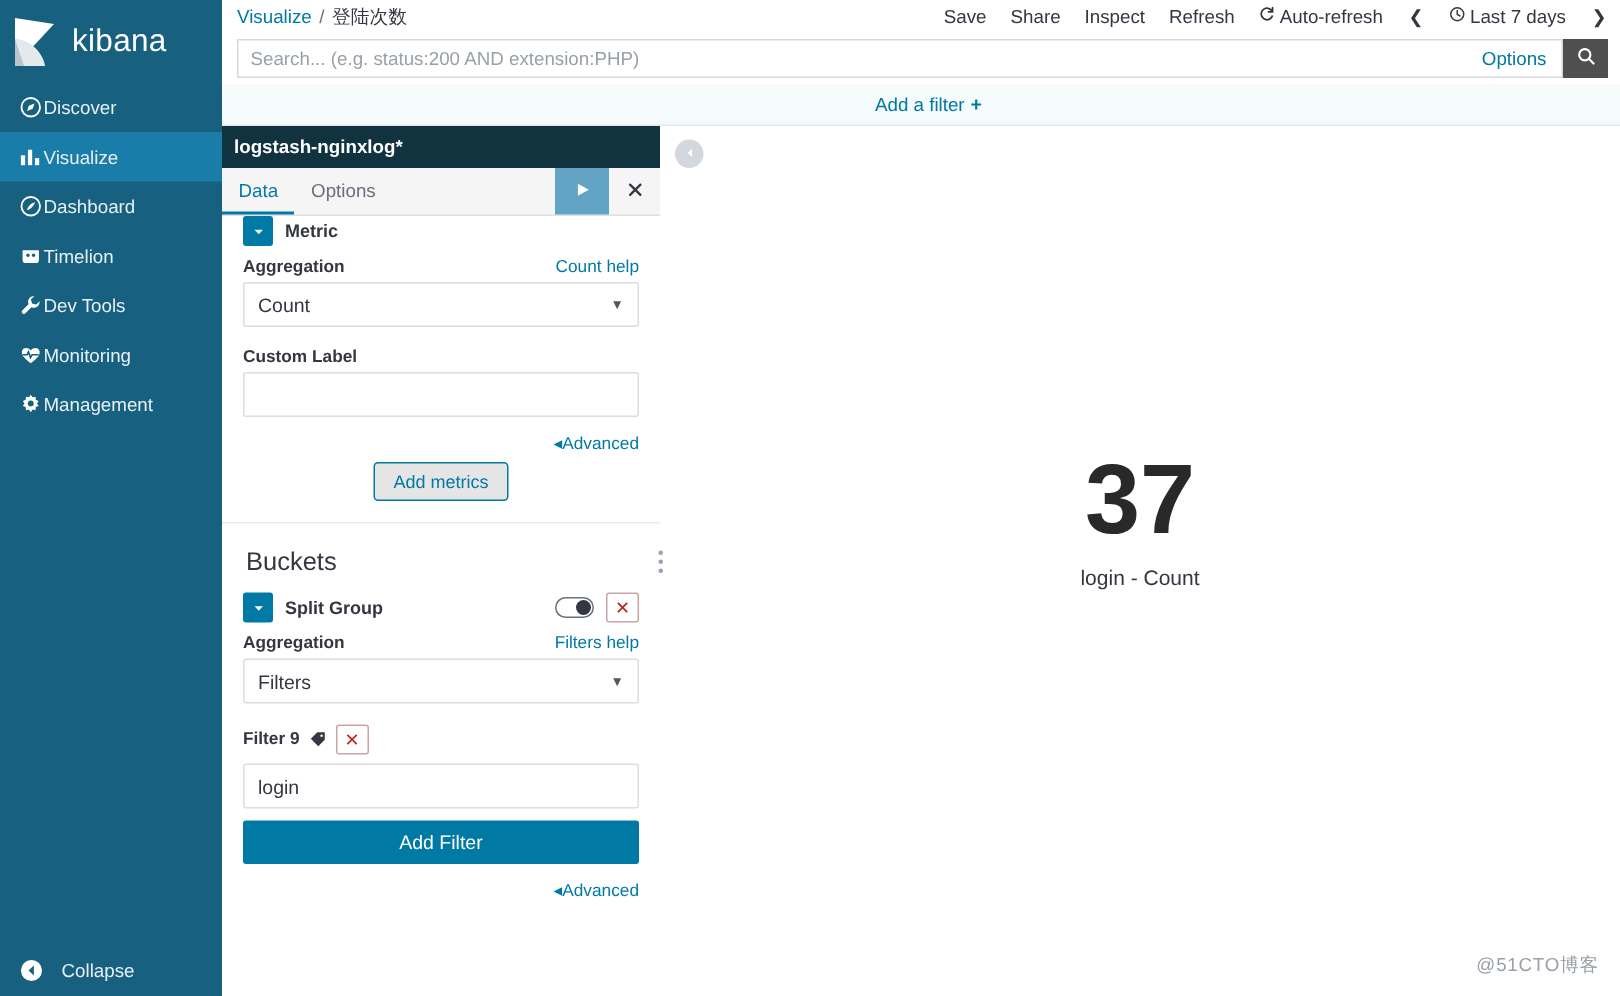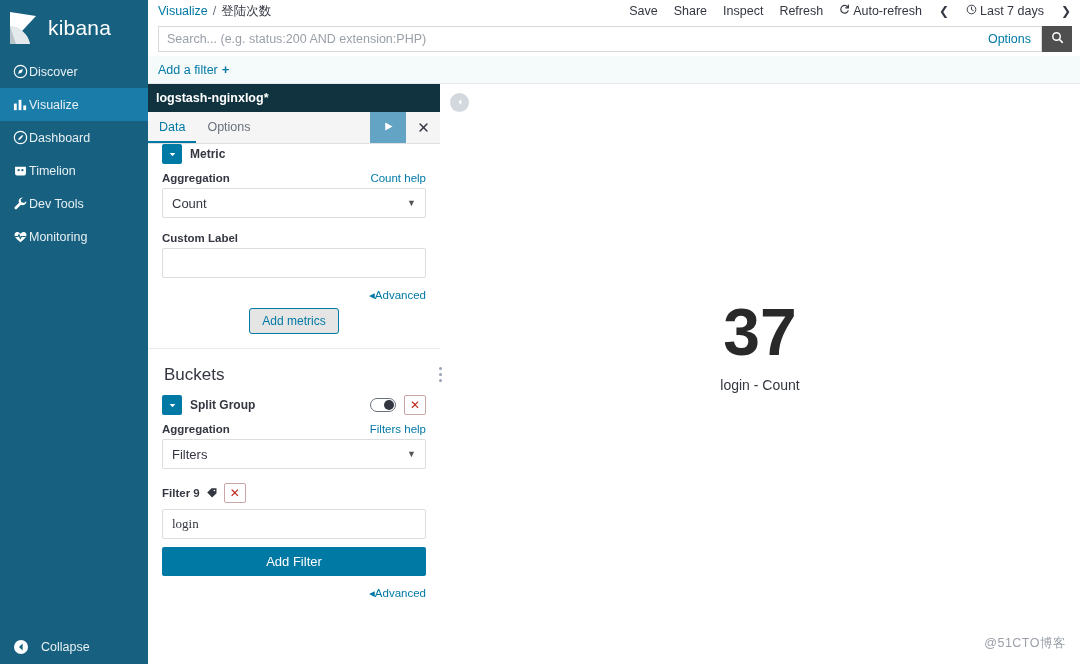--- a/index.html
+++ b/index.html
@@ -87,20 +87,21 @@
   .search-btn {
     width: 30px; height: 26px; background: #4f4f4f;
     display: flex; align-items: center; justify-content: center;
     cursor: pointer; flex-shrink: 0;
   }
 
   .filterbar {
     height: 28px; background: #f5fafa;
     display: flex; align-items: center; padding-left: 10px;
     border-bottom: 1px solid #e4e8ec;
+    justify-content: center;
   }
   .add-filter { color: #0079a5; font-size: 12.5px; cursor: pointer; display: flex; align-items: center; gap: 4px; }
   .plus { font-weight: bold; font-size: 13px; }
 
   .workspace { flex: 1; display: flex; min-height: 0; position: relative; background: #f5f7fa; }
 
   
   .editor {
     width: 292px; flex-shrink: 0;
     display: flex; flex-direction: column;
@@ -162,21 +163,21 @@
   .select {
     width: 100%; height: 30px; border: 1px solid #ddd; background: #fff;
     display: flex; align-items: center; padding: 0 9px;
     font-size: 13px; color: #343741; cursor: pointer; border-radius: 2px;
   }
   .select-val { flex: 1; }
   .caret-dn { color: #555; font-size: 9px; }
   .text-input {
     width: 100%; height: 30px; border: 1px solid #ddd; background: #fff;
     padding: 0 9px; font-size: 13px; color: #343741;
-    font-family: Liberation Serif, serif; outline: 0; border-radius: 2px;
+    font-family: Liberation Sans, sans-serif; outline: 0; border-radius: 2px;
   }
   .spacer-14 { height: 14px; }
   .spacer-8 { height: 8px; }
   .advanced-row { display: flex; justify-content: flex-end; margin-top: 10px; }
   .advanced-link { font-size: 11.5px; color: #0079a5; cursor: pointer; }
   .addmetrics-row { display: flex; justify-content: center; margin-top: 6px; }
   .btn-outline {
     border: 1px solid #0079a5; color: #0079a5; background: #e5e5e5;
     font-size: 12px; padding: 5px 12px; cursor: pointer;
     border-radius: 3px; font-family: "Liberation Sans", sans-serif;
@@ -298,20 +299,29 @@
       <div class="nav-item">
         <span class="nav-icon">
           <svg width="15" height="15" viewBox="0 0 16 16" fill="#ffffff">
             <path d="M8 14 C2.5 10 0.8 7.2 2 4.8 C3 2.8 6 2.6 8 5 C10 2.6 13 2.8 14 4.8 C15.2 7.2 13.5 10 8 14 Z"></path>
             <path d="M2.2 8 H5.4 L6.4 6 L7.8 10 L9 8 H13.6" stroke="#17607f" stroke-width="1.2" fill="none"></path>
           </svg>
         </span>
         <span class="nav-label">Monitoring</span>
       </div>
 
+      <div class="nav-item">
+        <span class="nav-icon">
+          <svg width="15" height="15" viewBox="0 0 16 16" fill="#ffffff">
+            <path d="M8 1.2 L9.3 3 L11.4 2.6 L11.6 4.8 L13.6 5.6 L12.5 7.4 L13.6 9.2 L11.6 10 L11.4 12.2 L9.3 11.8 L8 13.6 L6.7 11.8 L4.6 12.2 L4.4 10 L2.4 9.2 L3.5 7.4 L2.4 5.6 L4.4 4.8 L4.6 2.6 L6.7 3 Z"></path>
+            <circle cx="8" cy="7.4" r="2.1" fill="#17607f"></circle>
+          </svg>
+        </span>
+        <span class="nav-label">Management</span>
+      </div>
 
     </div>
 
     <div class="collapse-row">
       <span class="nav-icon">
         <svg width="16" height="16" viewBox="0 0 16 16">
           <circle cx="8" cy="8" r="7" fill="#ffffff"></circle>
           <path d="M9.6 4.6 L6 8 L9.6 11.4 Z" fill="#17607f"></path>
         </svg>
       </span>

